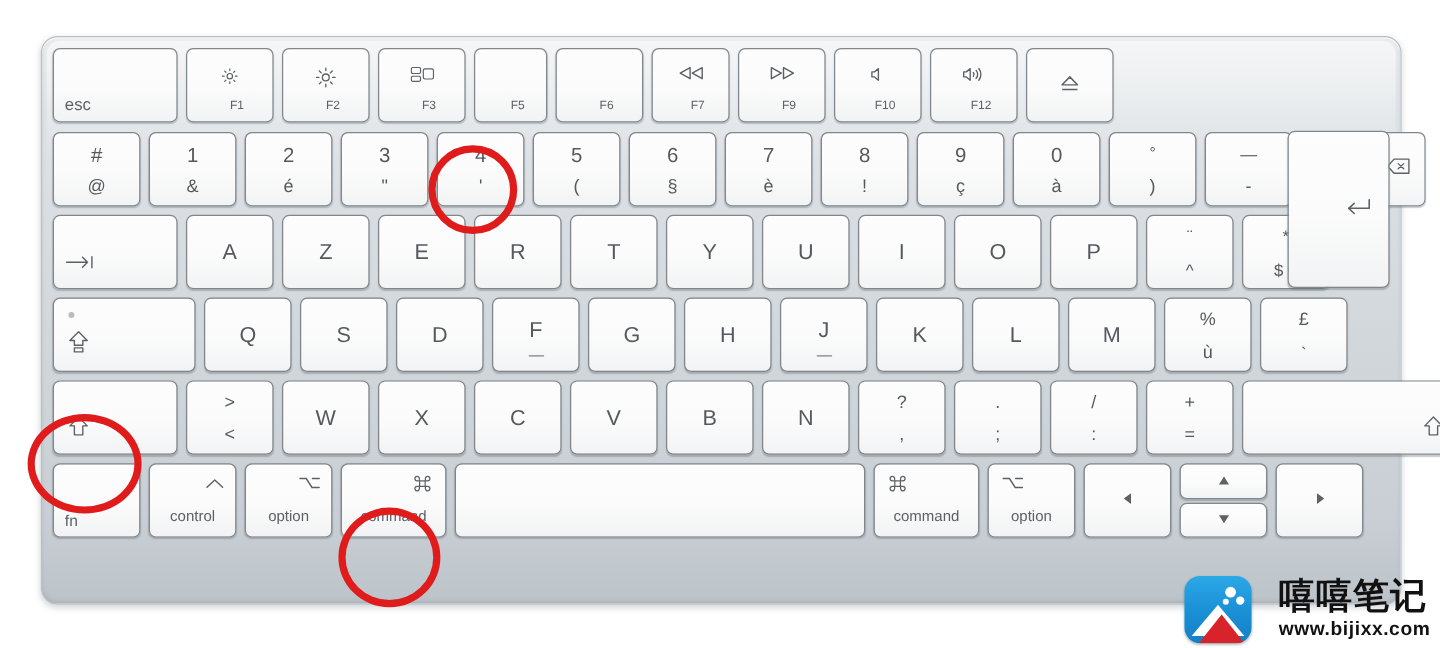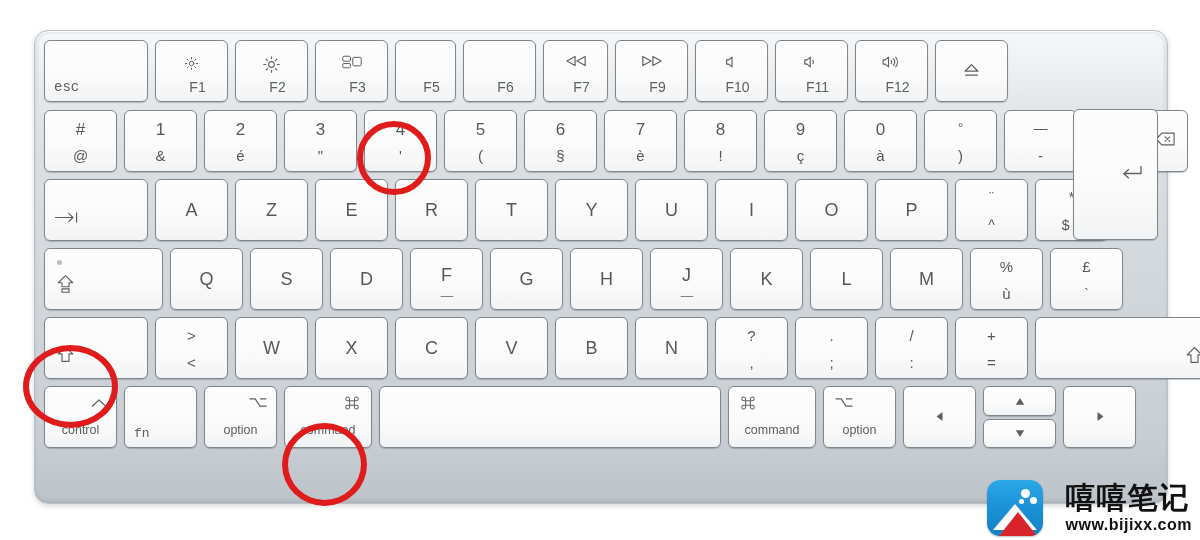--- a/index.html
+++ b/index.html
@@ -40,23 +40,23 @@
     color:#4a4f54;
     font-size:15px;
     overflow:hidden;
     flex:0 0 auto;
   }
   .key .glyphs{position:absolute;inset:0;}
 
   
   .c{position:absolute;left:0;right:0;top:50%;transform:translateY(-50%);text-align:center;line-height:1;}
   .bot{position:absolute;left:0;right:0;bottom:17%;text-align:center;line-height:1;}
-  .fnlbl{position:absolute;left:12px;right:0;bottom:12%;text-align:center;font-size:14px;line-height:1;color:#5c6165;}
+  .fnlbl{position:absolute;left:12px;right:0;bottom:12%;text-align:center;font-size:10px;line-height:1;color:#5c6165;}
   .fnicon{position:absolute;left:0;right:0;top:24%;text-align:center;font-size:13px;line-height:1;color:#5c6165;}
-  .bl{position:absolute;left:9px;bottom:11%;text-align:left;font-size:12px;line-height:1;color:#5c6165;font-family:Liberation Mono, monospace;}
+  .bl{position:absolute;left:9px;bottom:11%;text-align:left;font-size:12px;line-height:1;color:#5c6165;}
   .br{position:absolute;right:9px;bottom:11%;text-align:right;font-size:12px;line-height:1;color:#5c6165;}
   .tr{position:absolute;right:9px;top:16%;text-align:right;font-size:13px;line-height:1;color:#5c6165;}
   .tl{position:absolute;left:9px;top:14%;font-size:12px;line-height:1;color:#5c6165;}
   .cr{position:absolute;right:11px;top:50%;transform:translateY(-50%);font-size:16px;color:#5c6165;}
 
   .num-top{position:absolute;left:0;right:0;top:16%;text-align:center;font-size:17px;color:#55595e;line-height:1;}
   .num-bot{position:absolute;left:0;right:0;bottom:14%;text-align:center;font-size:15px;color:#55595e;line-height:1;}
 
   .letter{position:absolute;left:0;right:0;top:50%;transform:translateY(-50%);text-align:center;font-size:18px;color:#55595e;line-height:1;}
 
@@ -187,31 +187,20 @@
           <div class="glyphs">
             <div class="fnicon">
               <svg width="14" height="14" viewBox="0 0 16 16" fill="none" stroke="#5c6165" stroke-width="1.3" stroke-linejoin="round">
                   <path d="M8 2.5L4.3 5.6H1.8v4.8h2.5L8 13.5z"></path>
                 </svg>
             </div>
             <div class="fnlbl">F10</div>
           </div>
         </div>
 
-        <div class="key" style="width:73px;height:62px">
-          <div class="glyphs">
-            <div class="fnicon">
-              <svg width="18" height="14" viewBox="0 0 20 16" fill="none" stroke="#5c6165" stroke-width="1.3" stroke-linejoin="round" stroke-linecap="round">
-                  <path d="M8 2.5L4.3 5.6H1.8v4.8h2.5L8 13.5z"></path>
-                  <path d="M11 6.2a3 3 0 010 3.6"></path>
-                </svg>
-            </div>
-            <div class="fnlbl">F11</div>
-          </div>
-        </div>
 
         <div class="key" style="width:73px;height:62px">
           <div class="glyphs">
             <div class="fnicon">
               <svg width="22" height="14" viewBox="0 0 24 16" fill="none" stroke="#5c6165" stroke-width="1.3" stroke-linejoin="round" stroke-linecap="round">
                   <path d="M8 2.5L4.3 5.6H1.8v4.8h2.5L8 13.5z"></path>
                   <path d="M11 6.2a3 3 0 010 3.6M13.6 4.2a6 6 0 010 7.6M16.2 2.4a9 9 0 010 11.2"></path>
                 </svg>
             </div>
             <div class="fnlbl">F12</div>
@@ -561,32 +550,32 @@
                   <path d="M10 1.6L2.4 9.4h3.9v7.9h7.4V9.4h3.9z"></path>
                 </svg>
             </div>
           </div>
         </div>
       </div>
 
       <div class="row">
         <div class="key" style="width:73px;height:62px">
           <div class="glyphs">
+              <div class="bl" style="font-size:13px">fn</div>
+            </div>
+        </div>
+        <div class="key" style="width:73px;height:62px">
+          <div class="glyphs">
             <div class="tr">
               <svg width="16" height="10" viewBox="0 0 16 10" fill="none" stroke="#5c6165" stroke-width="1.2" stroke-linejoin="round" stroke-linecap="round">
                   <path d="M1.5 8L8 2l6.5 6"></path>
                 </svg>
             </div>
             <div class="bot" style="font-size:12.5px;color:#5c6165">control</div>
           </div>
-        </div>
-        <div class="key" style="width:73px;height:62px">
-          <div class="glyphs">
-              <div class="bl" style="font-size:13px">fn</div>
-            </div>
         </div>
         <div class="key" style="width:73px;height:62px">
           <div class="glyphs">
             <div class="tr">
               <svg width="18" height="11" viewBox="0 0 18 11" fill="none" stroke="#5c6165" stroke-width="1.2" stroke-linecap="round">
                   <path d="M1 1.8h5.2L11 9.2h6"></path>
                   <path d="M11.4 1.8h5.6"></path>
                 </svg>
             </div>
             <div class="bot" style="font-size:12.5px;color:#5c6165">option</div>

